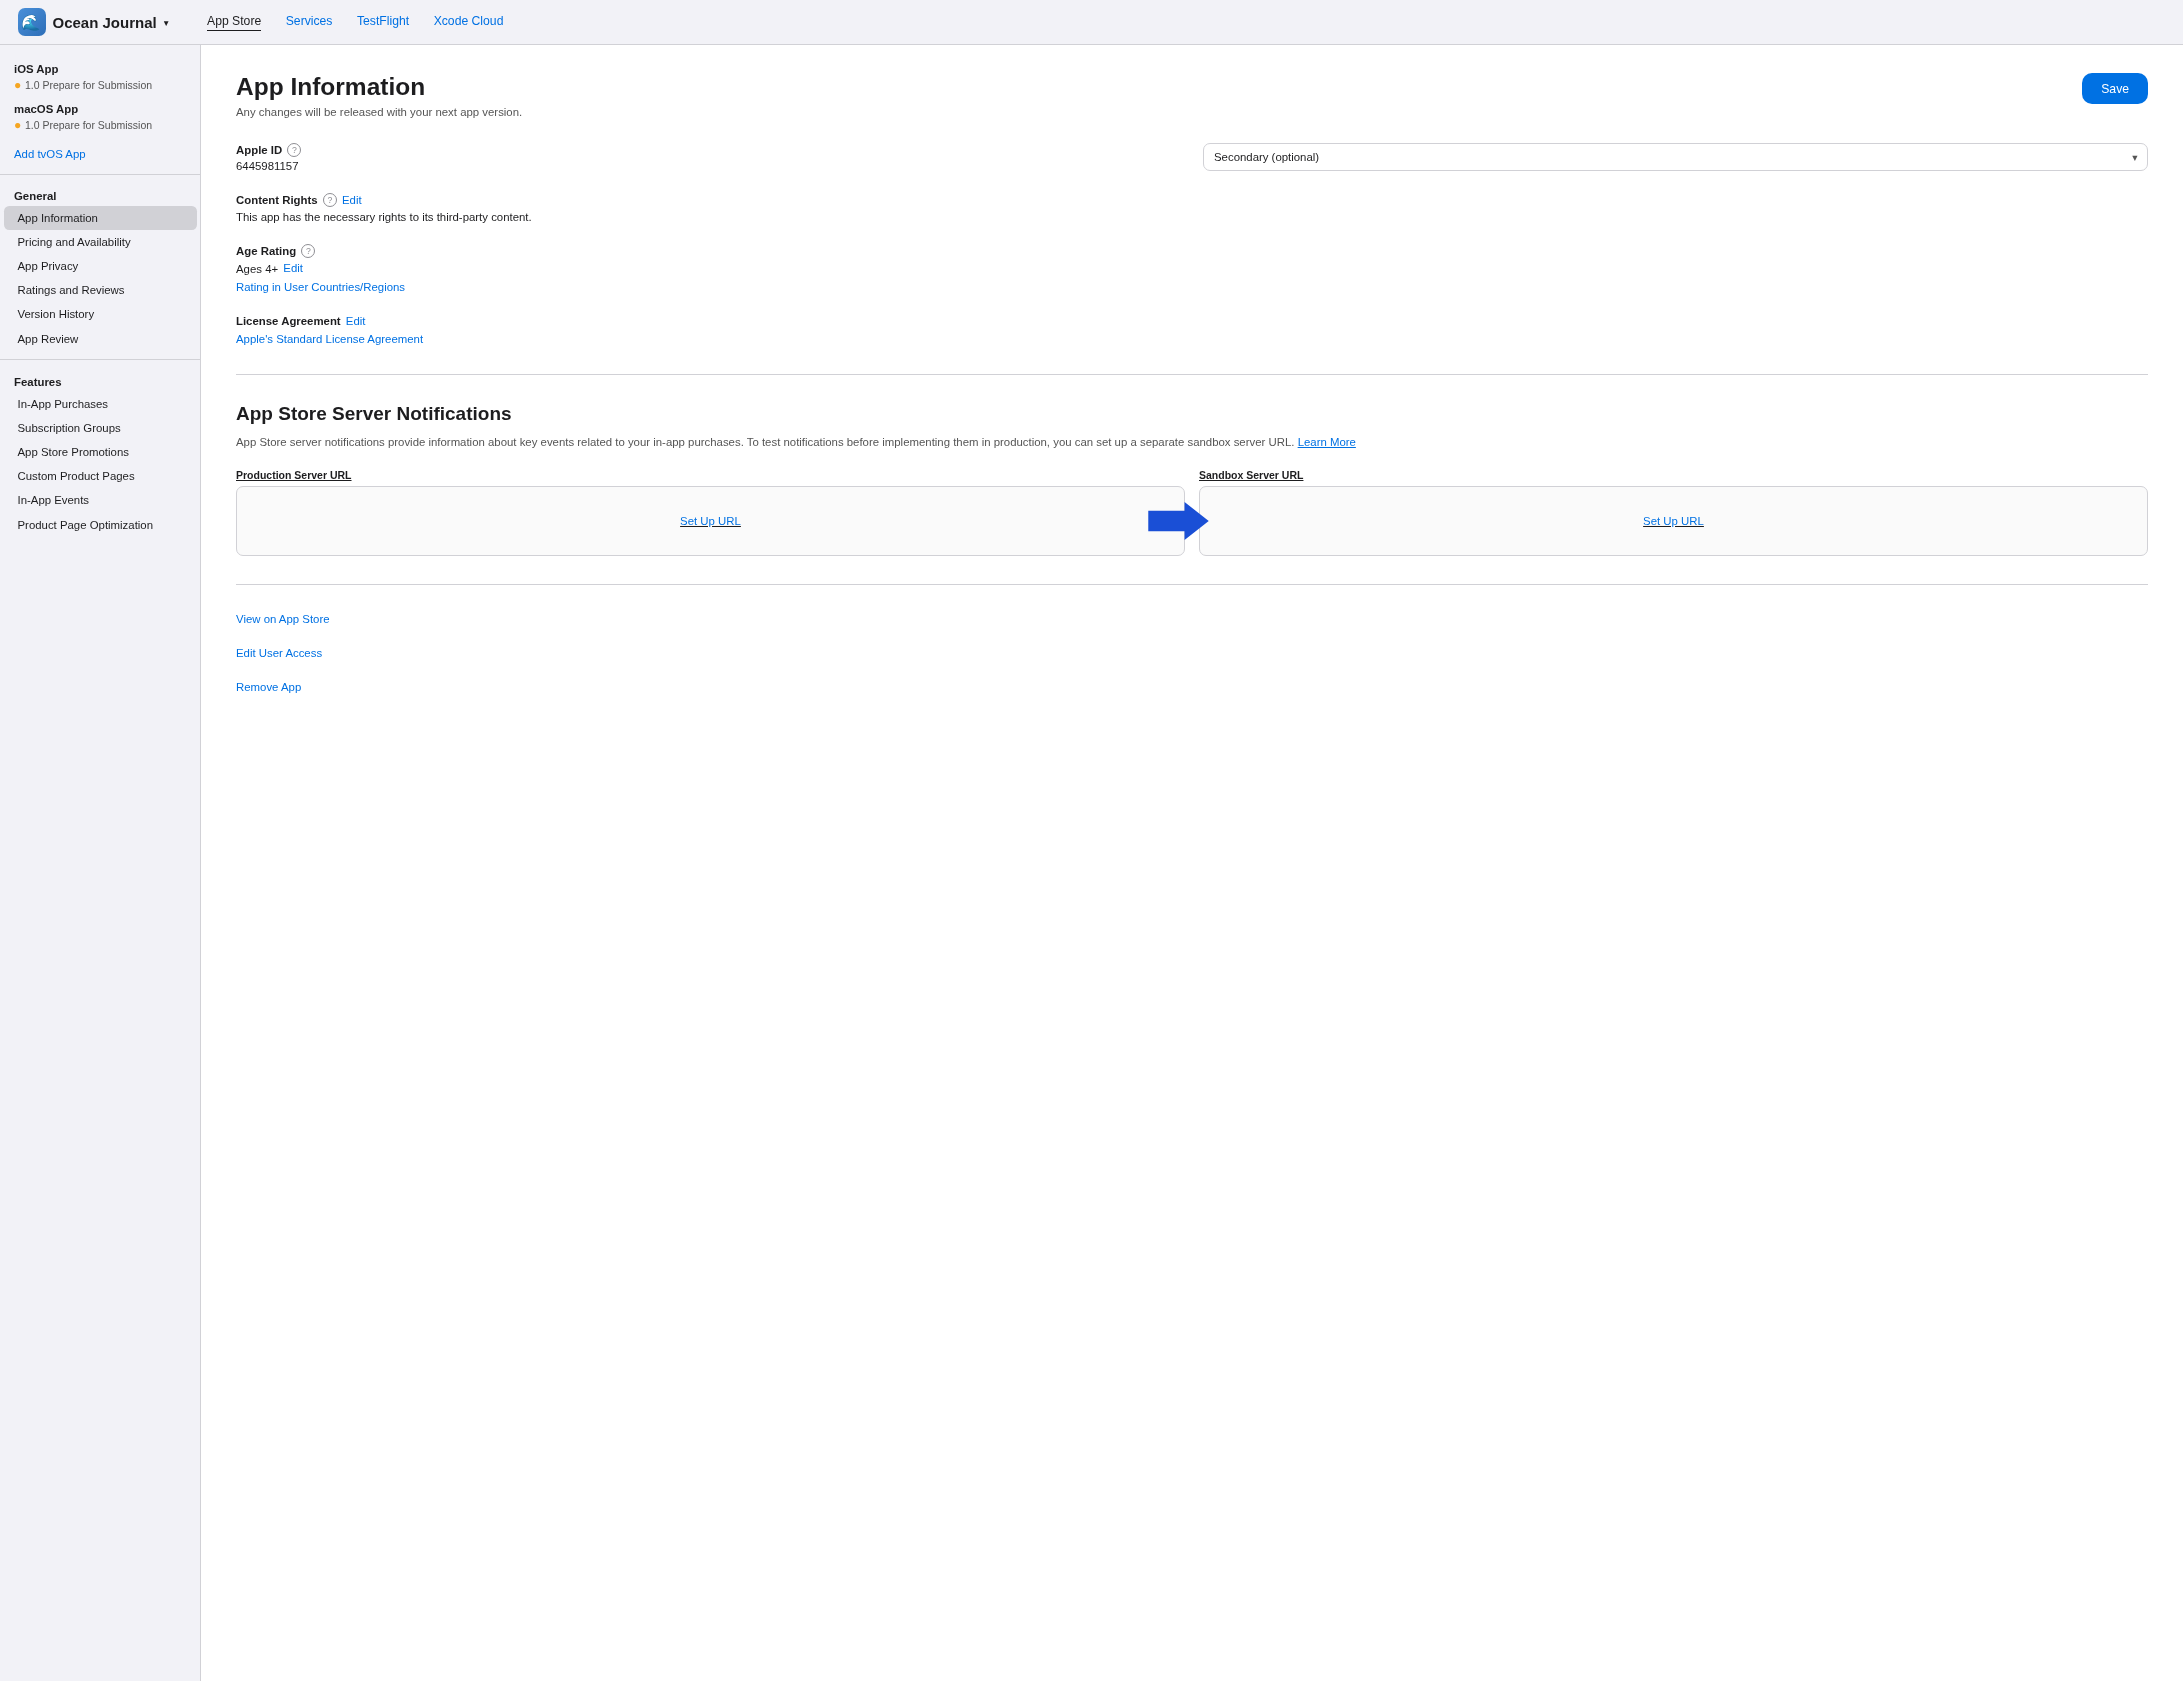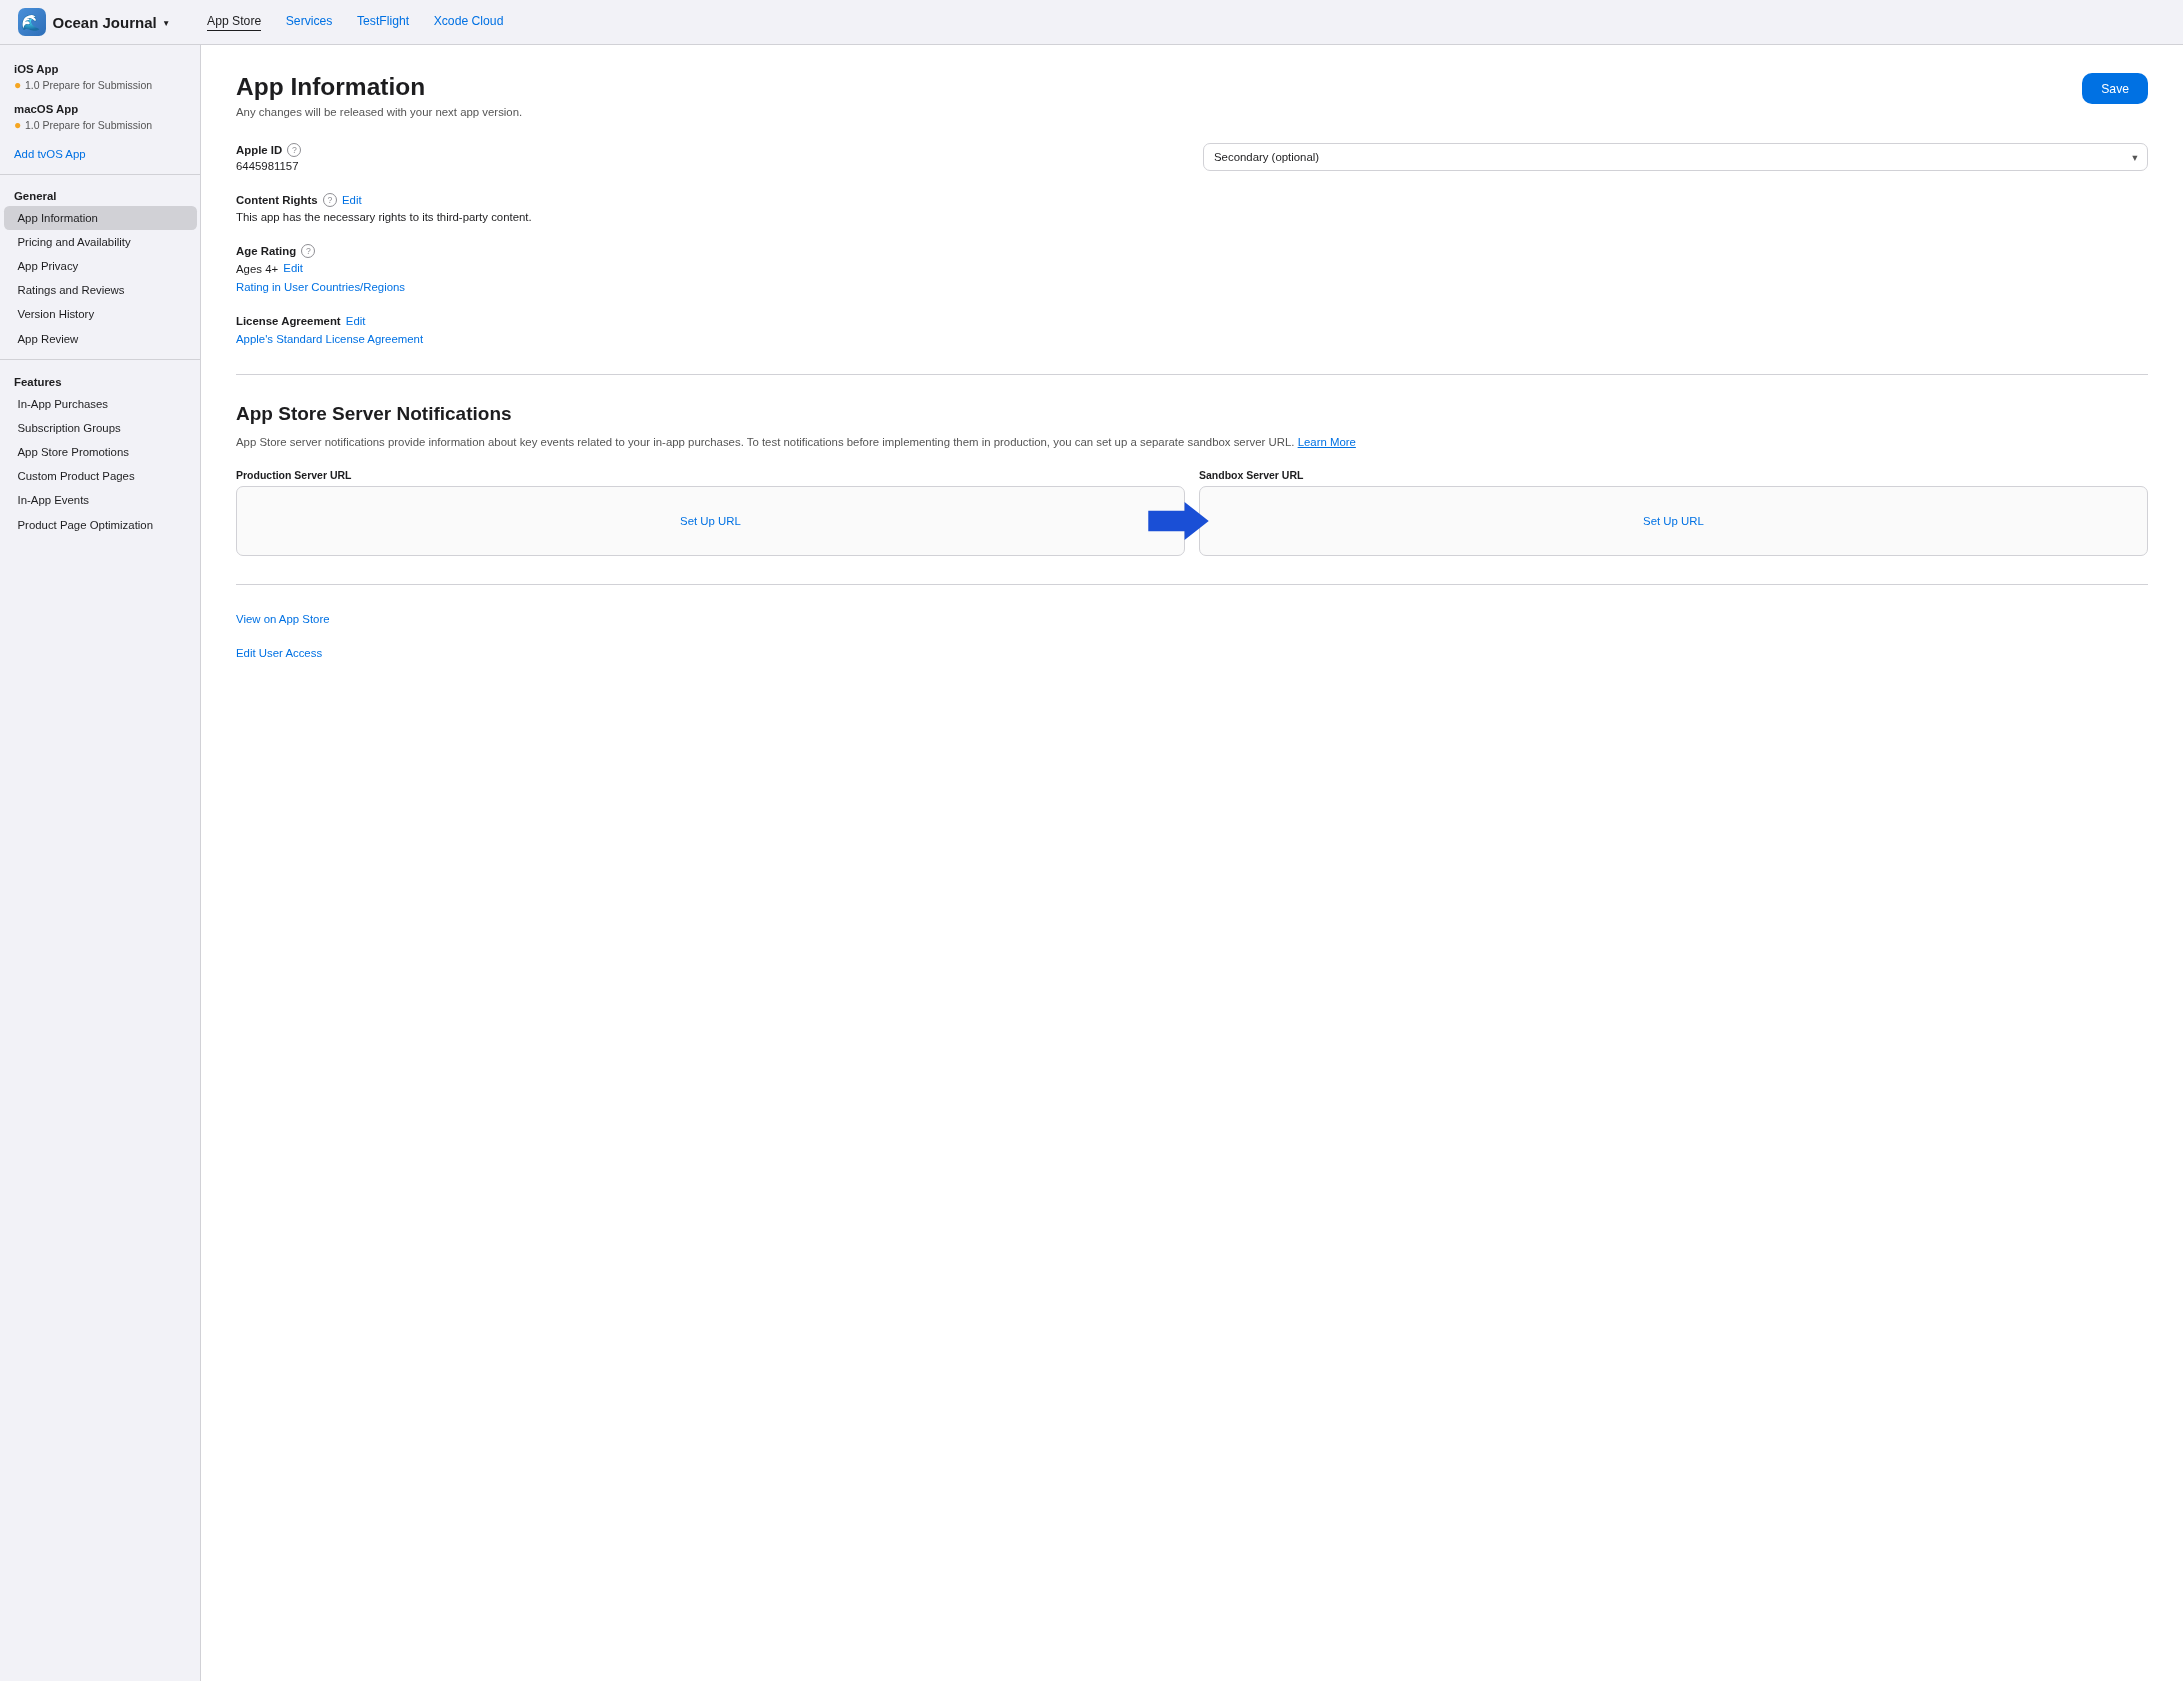--- a/index.html
+++ b/index.html
@@ -264,20 +264,21 @@
       margin-bottom: 17.5px;
     }
     .section-description a {
       color: #0071e3;
     }
     .url-grid {
       display: grid;
       grid-template-columns: 1fr 1fr;
       gap: 14px;
       margin-top: 7px;
+      text-decoration: underline;
     }
     .url-box-label {
       font-size: 10.5px;
       font-weight: 600;
       color: #1d1d1f;
       margin-bottom: 5.2px;
     }
     .url-box {
       border: 0.9px solid #d1d1d6;
       border-radius: 7px;
@@ -478,18 +479,19 @@
         </div>
       </div>
     </div>
 
     <hr class="section-divider">
 
     <div>
       <div class="additional-links">
         <a class="additional-link">View on App Store</a>
         <a class="additional-link">Edit User Access</a>
+        <a class="additional-link">Remove App</a>
       </div>
     </div>
 
   </main>
 </div>
 
 
 </body></html>

